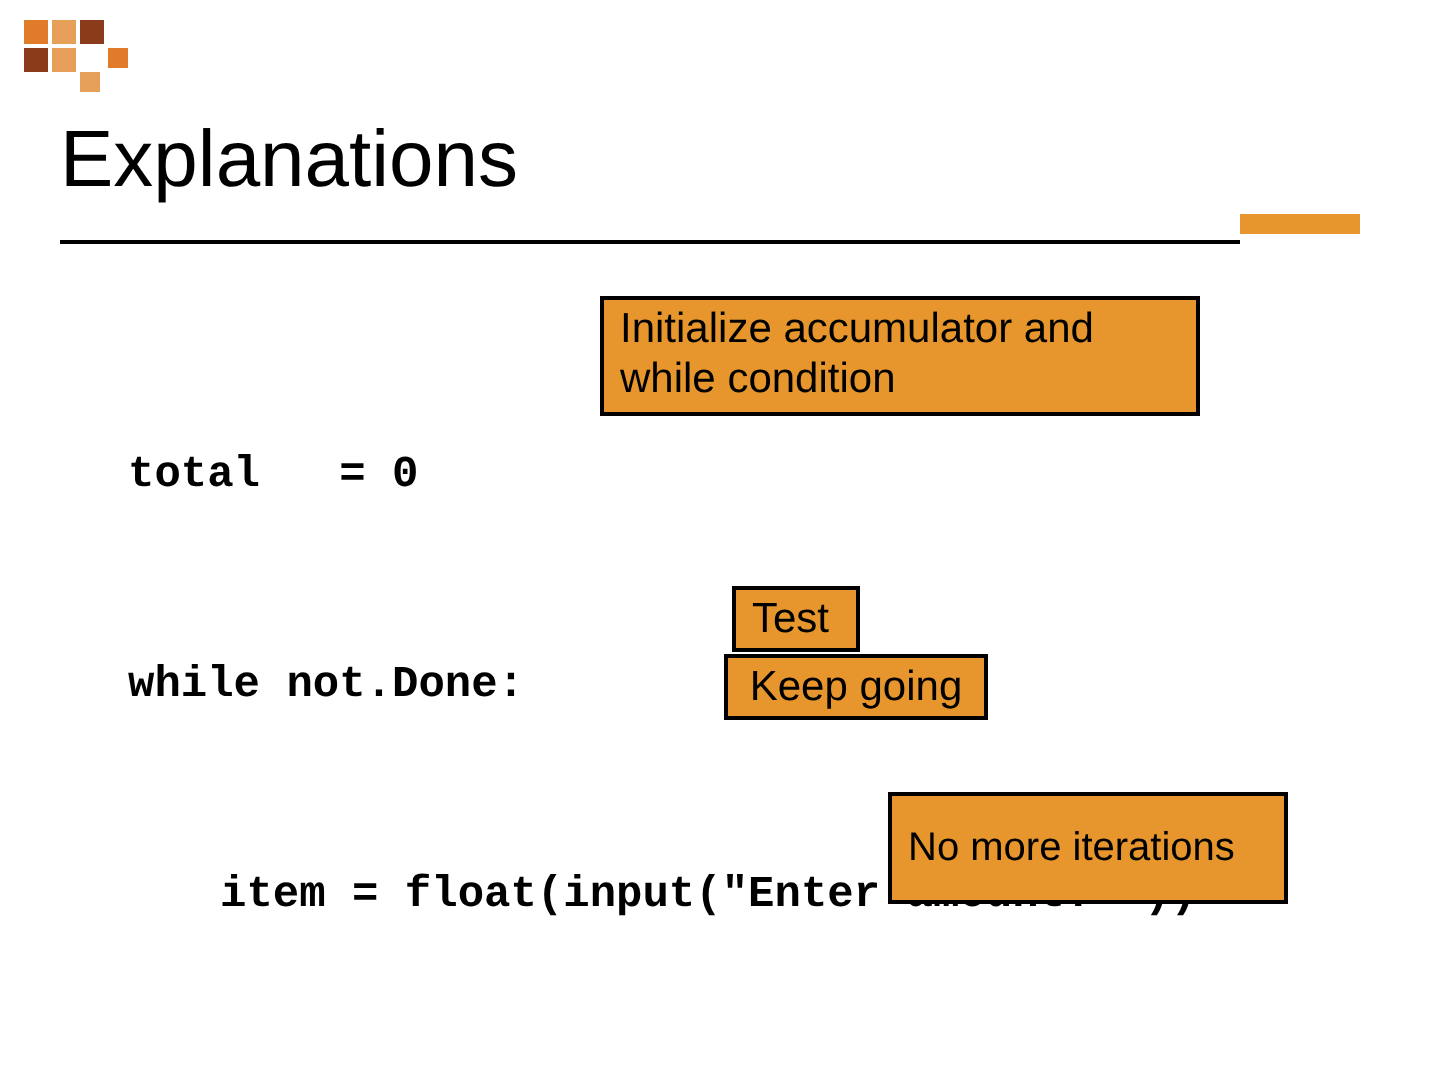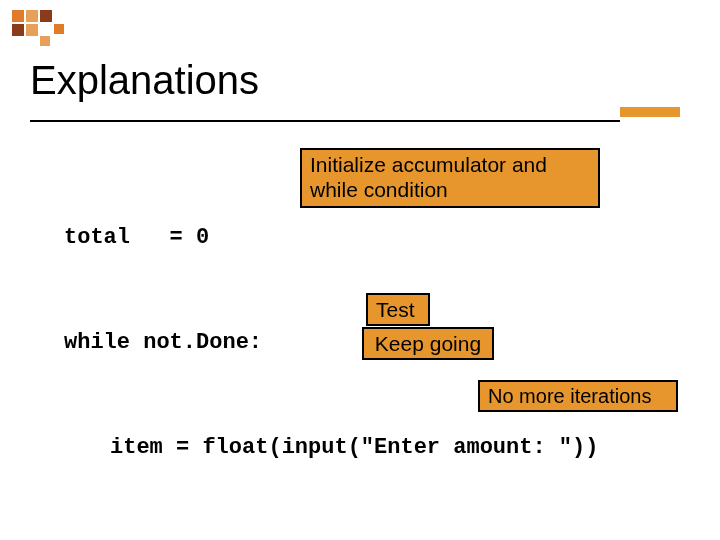--- a/index.html
+++ b/index.html
@@ -85,21 +85,21 @@
     font-size: 21px;
     line-height: 1.2;
     padding: 2px 8px 4px 8px;
     color: #000;
     white-space: normal;
     box-sizing: border-box;
   }
   #callout-init { left: 300px; top: 148px; width: 300px; }
   #callout-test { left: 366px; top: 293px; width: 64px; padding:2px 8px; }
   #callout-keep { left: 362px; top: 327px; width: 132px; padding:2px 8px;text-align:center; }
-  #callout-nomore { left: 444px; top: 380px; width: 200px; padding:2px 8px; font-size:20px;margin-left:34px; }
+  #callout-nomore { left: 444px; top: 396px; width: 200px; padding:14px 8px; font-size:20px; }
 </style>
 </head>
 <body>
 
 <div class="slide">
 
   <div class="corner-logo">
     <span class="sq1"></span>
       <span class="sq2"></span>
       <span class="sq3"></span>

